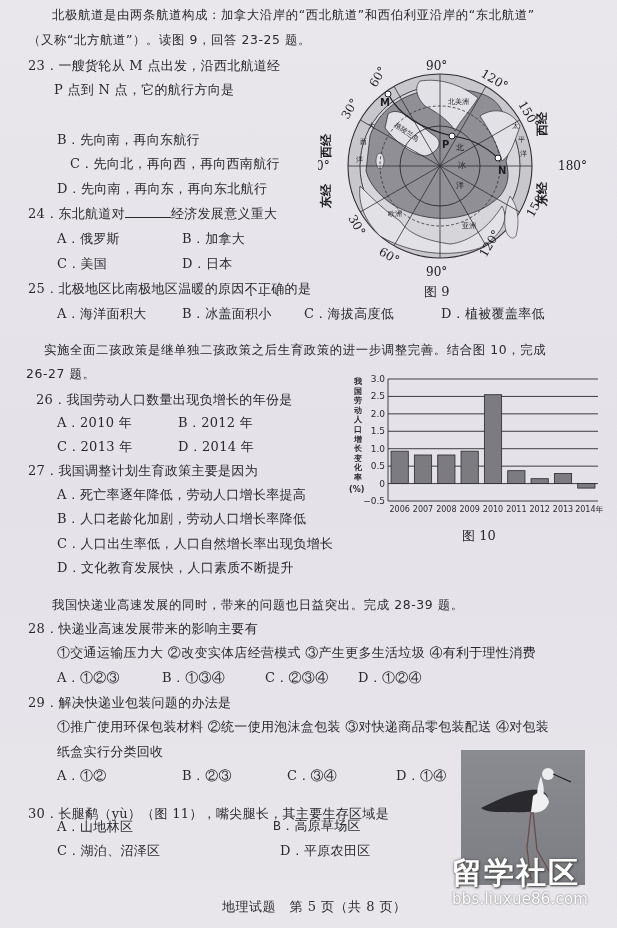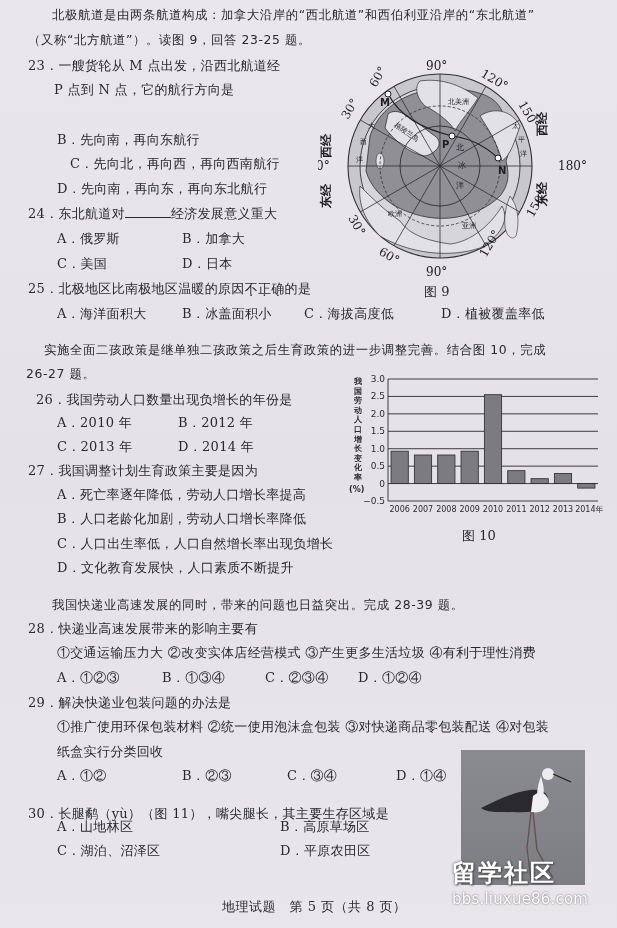--- a/index.html
+++ b/index.html
@@ -14,21 +14,21 @@
   .t { position: absolute; font-size: 13px; line-height: 18px; white-space: nowrap; letter-spacing: 0.3px; }
   .kai { font-family: "DejaVu Sans", sans-serif; font-size: 12.4px; letter-spacing: 0.6px; }
   .dot-em { position: relative; }
   .dot-em::after { content: "·"; position: absolute; left: 50%; bottom: -9px; transform: translateX(-50%); font-size: 12px; }
   .blank { display: inline-block; width: 46px; border-bottom: 1px solid #2a2a2e; height: 12px; vertical-align: baseline; }
   
   #map { position: absolute; left: 318px; top: 58px; width: 300px; height: 245px; }
   #chart { position: absolute; left: 348px; top: 375px; width: 255px; height: 150px; }
   .bird-box { position: absolute; left: 461px; top: 750px; width: 124px; height: 135px; background: linear-gradient(180deg,#8a8b90,#7d7e84); }
   .wm { position: absolute; left: 452px; top: 855px; font-family: "DejaVu Sans", sans-serif; color: #fff; }
-  .wm-big { font-size: 24px; font-weight: bold; letter-spacing: 2px; text-shadow: 0 0 3px #555, 1px 1px 2px #444; line-height: 36px; }
+  .wm-big { font-size: 30px; font-weight: bold; letter-spacing: 2px; text-shadow: 0 0 3px #555, 1px 1px 2px #444; line-height: 36px; }
   .wm-small { font-size: 15px; text-shadow: 0 0 2px #555; line-height: 16px; letter-spacing: 0.2px; }
   .caption { position: absolute; font-size: 13px; }
   .footer { position: absolute; left: 222px; top: 898px; font-size: 13px; letter-spacing: 0.5px; }
 </style>
 </head>
 <body>
 
 <div class="page">
 
   <div class="t kai" style="left:52px;top:6px;">北极航道是由两条航道构成：加拿大沿岸的“西北航道”和西伯利亚沿岸的“东北航道”</div>
@@ -218,21 +218,21 @@
   <div class="t" style="left:28px;top:694px;">29．解决快递业包装问题的办法是</div>
   <div class="t" style="left:57px;top:718px;">①推广使用环保包装材料 ②统一使用泡沫盒包装 ③对快递商品零包装配送 ④对包装</div>
   <div class="t" style="left:57px;top:743px;">纸盒实行分类回收</div>
   <div class="t" style="left:57px;top:767px;">A．①②</div>
   <div class="t" style="left:182px;top:767px;">B．②③</div>
   <div class="t" style="left:287px;top:767px;">C．③④</div>
   <div class="t" style="left:396px;top:767px;">D．①④</div>
 
   <div class="t" style="left:28px;top:793px;margin-top:12px;">30．长腿鹬（yù）（图 11），嘴尖腿长，其主要生存区域是</div>
   <div class="t" style="left:57px;top:818px;">A．山地林区</div>
-  <div class="t" style="left:280px;top:818px;">B．高原草场区</div>
+  <div class="t" style="left:273px;top:818px;font-family:Liberation Mono, monospace;">B．高原草场区</div>
   <div class="t" style="left:57px;top:842px;">C．湖泊、沼泽区</div>
   <div class="t" style="left:280px;top:842px;">D．平原农田区</div>
 
   <div class="bird-box">
     <svg width="124" height="135" viewBox="0 0 124 135">
       <path d="M20,58 C40,48 62,38 78,40 C86,42 90,48 84,56 C76,64 56,62 38,62 C30,62 24,61 20,58 Z" fill="#2a2a2e"></path>
       <path d="M72,46 C78,40 86,42 88,52 C86,60 78,64 70,62 Z" fill="#f0f0f2"></path>
       <circle cx="87" cy="24" r="6" fill="#ededf0"></circle>
       <path d="M80,26 C82,34 84,40 82,46 L76,46 C76,38 78,32 80,26 Z" fill="#ededf0"></path>
       <line x1="92" y1="24" x2="110" y2="32" stroke="#1d1d22" stroke-width="1.2"></line>

